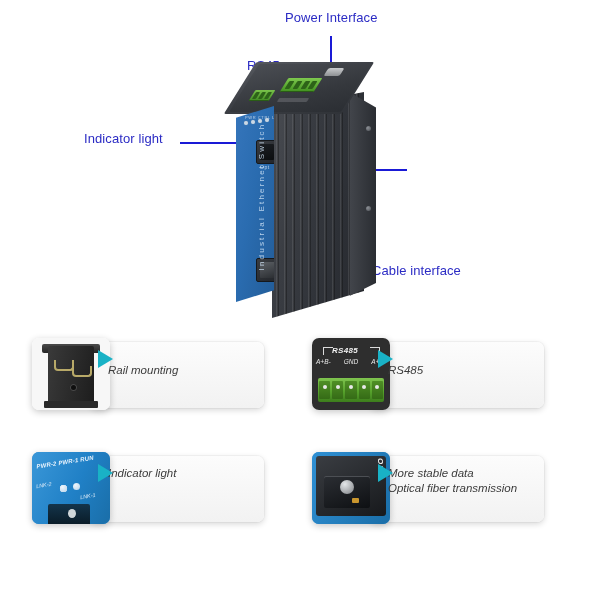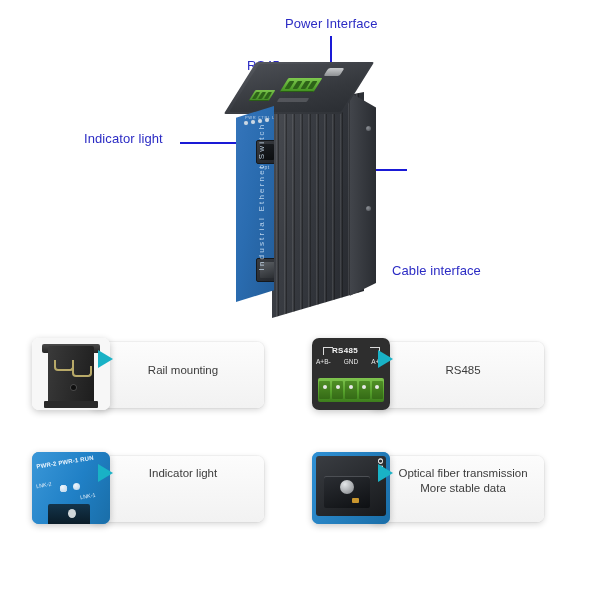--- a/index.html
+++ b/index.html
@@ -121,21 +121,21 @@
     position:absolute;left:128px;top:24px;width:26px;height:214px;
     background:linear-gradient(90deg,#42454b,#2a2d32);
     clip-path:polygon(0% 3%,100% 10%,100% 92%,0% 98%);
   }
   .screw{position:absolute;width:5px;height:5px;border-radius:50%;
     background:radial-gradient(circle at 35% 35%,#8d9197,#4a4d52);}
 
   
   .card{
     position:absolute;
-    width:232px;height:72px;
+    width:232px;height:72px;font-style:italic;
   }
   .card .panel{
     position:absolute;left:58px;top:4px;width:174px;height:66px;
     background:linear-gradient(180deg,#fcfcfc 0%,#f2f2f2 100%);
     border-radius:7px;
     box-shadow:0 2px 6px rgba(0,0,0,.16), 0 0 0 1px rgba(0,0,0,.03);
   }
   .card .thumb{
     position:absolute;left:0;top:0;width:78px;height:72px;
     background:#ffffff;
@@ -148,21 +148,20 @@
     width:0;height:0;
     border-top:9px solid transparent;
     border-bottom:9px solid transparent;
     border-left:15px solid #19b2c6;
     z-index:3;
   }
   .card .txt{
     position:absolute;left:76px;top:14px;width:150px;
     color:#3c3c3c;font-size:11.5px;line-height:15px;
     font-family:"Liberation Sans", sans-serif;
-    text-align:center;
   }
   .card .txt.mid{top:25px;}
   .card .txt div{white-space:nowrap;}
 
   
   .rail-art{position:absolute;inset:0;background:#f7f7f7;}
   .rail-art .clip{
     position:absolute;left:16px;top:8px;width:46px;height:58px;
     background:linear-gradient(100deg,#3a3a3a,#1d1d1d);border-radius:2px;
   }
@@ -227,32 +226,32 @@
     box-shadow:inset 0 1px 0 #4c4f54;}
   .fib-art .ferrule{position:absolute;left:28px;top:28px;width:14px;height:14px;border-radius:50%;
     background:radial-gradient(circle at 35% 30%,#e4e7ea,#7d8084);}
   .fib-art .gold{position:absolute;left:40px;top:46px;width:7px;height:5px;background:#c9962e;border-radius:1px;}
 </style>
 </head>
 <body>
 
 <div class="stage">
 
-  <div class="callout" style="left:285px;top:16px;text-align:right;">Power Interface</div>
+  <div class="callout" style="left:285px;top:10px;text-align:right;">Power Interface</div>
   <div class="leader v" style="left:330px;top:36px;height:50px;"></div>
 
   <div class="callout" style="left:247px;top:58px;">RS45</div>
   <div class="leader v" style="left:268px;top:74px;height:42px;"></div>
 
   <div class="callout" style="left:84px;top:131px;">Indicator light</div>
   <div class="leader h" style="left:180px;top:142px;width:78px;"></div>
 
   <div class="leader h" style="left:252px;top:169px;width:155px;"></div>
 
-  <div class="callout" style="left:392px;top:263px;">Cable interface</div>
+  <div class="callout" style="left:372px;top:263px;">Cable interface</div>
   <div class="leader h" style="left:258px;top:273px;width:116px;"></div>
 
   <div class="device">
 
     <div class="dev-body">
       <div class="fin" style="left:4px;"></div>
         <div class="fin" style="left:12px;"></div>
       <div class="fin" style="left:20px;"></div>
         <div class="fin" style="left:28px;"></div>
       <div class="fin" style="left:36px;"></div>
@@ -377,18 +376,18 @@
         <div class="blue"></div>
         <div class="blk"></div>
         <div class="opt">OPT</div>
         <div class="sc"></div>
         <div class="ferrule"></div>
         <div class="gold"></div>
       </div>
     </div>
     <div class="tri"></div>
     <div class="txt">
+      <div>More stable data</div>
       <div>Optical fiber transmission</div>
-      <div>More stable data</div>
     </div>
   </div>
 
 </div>
 
 </body></html>

